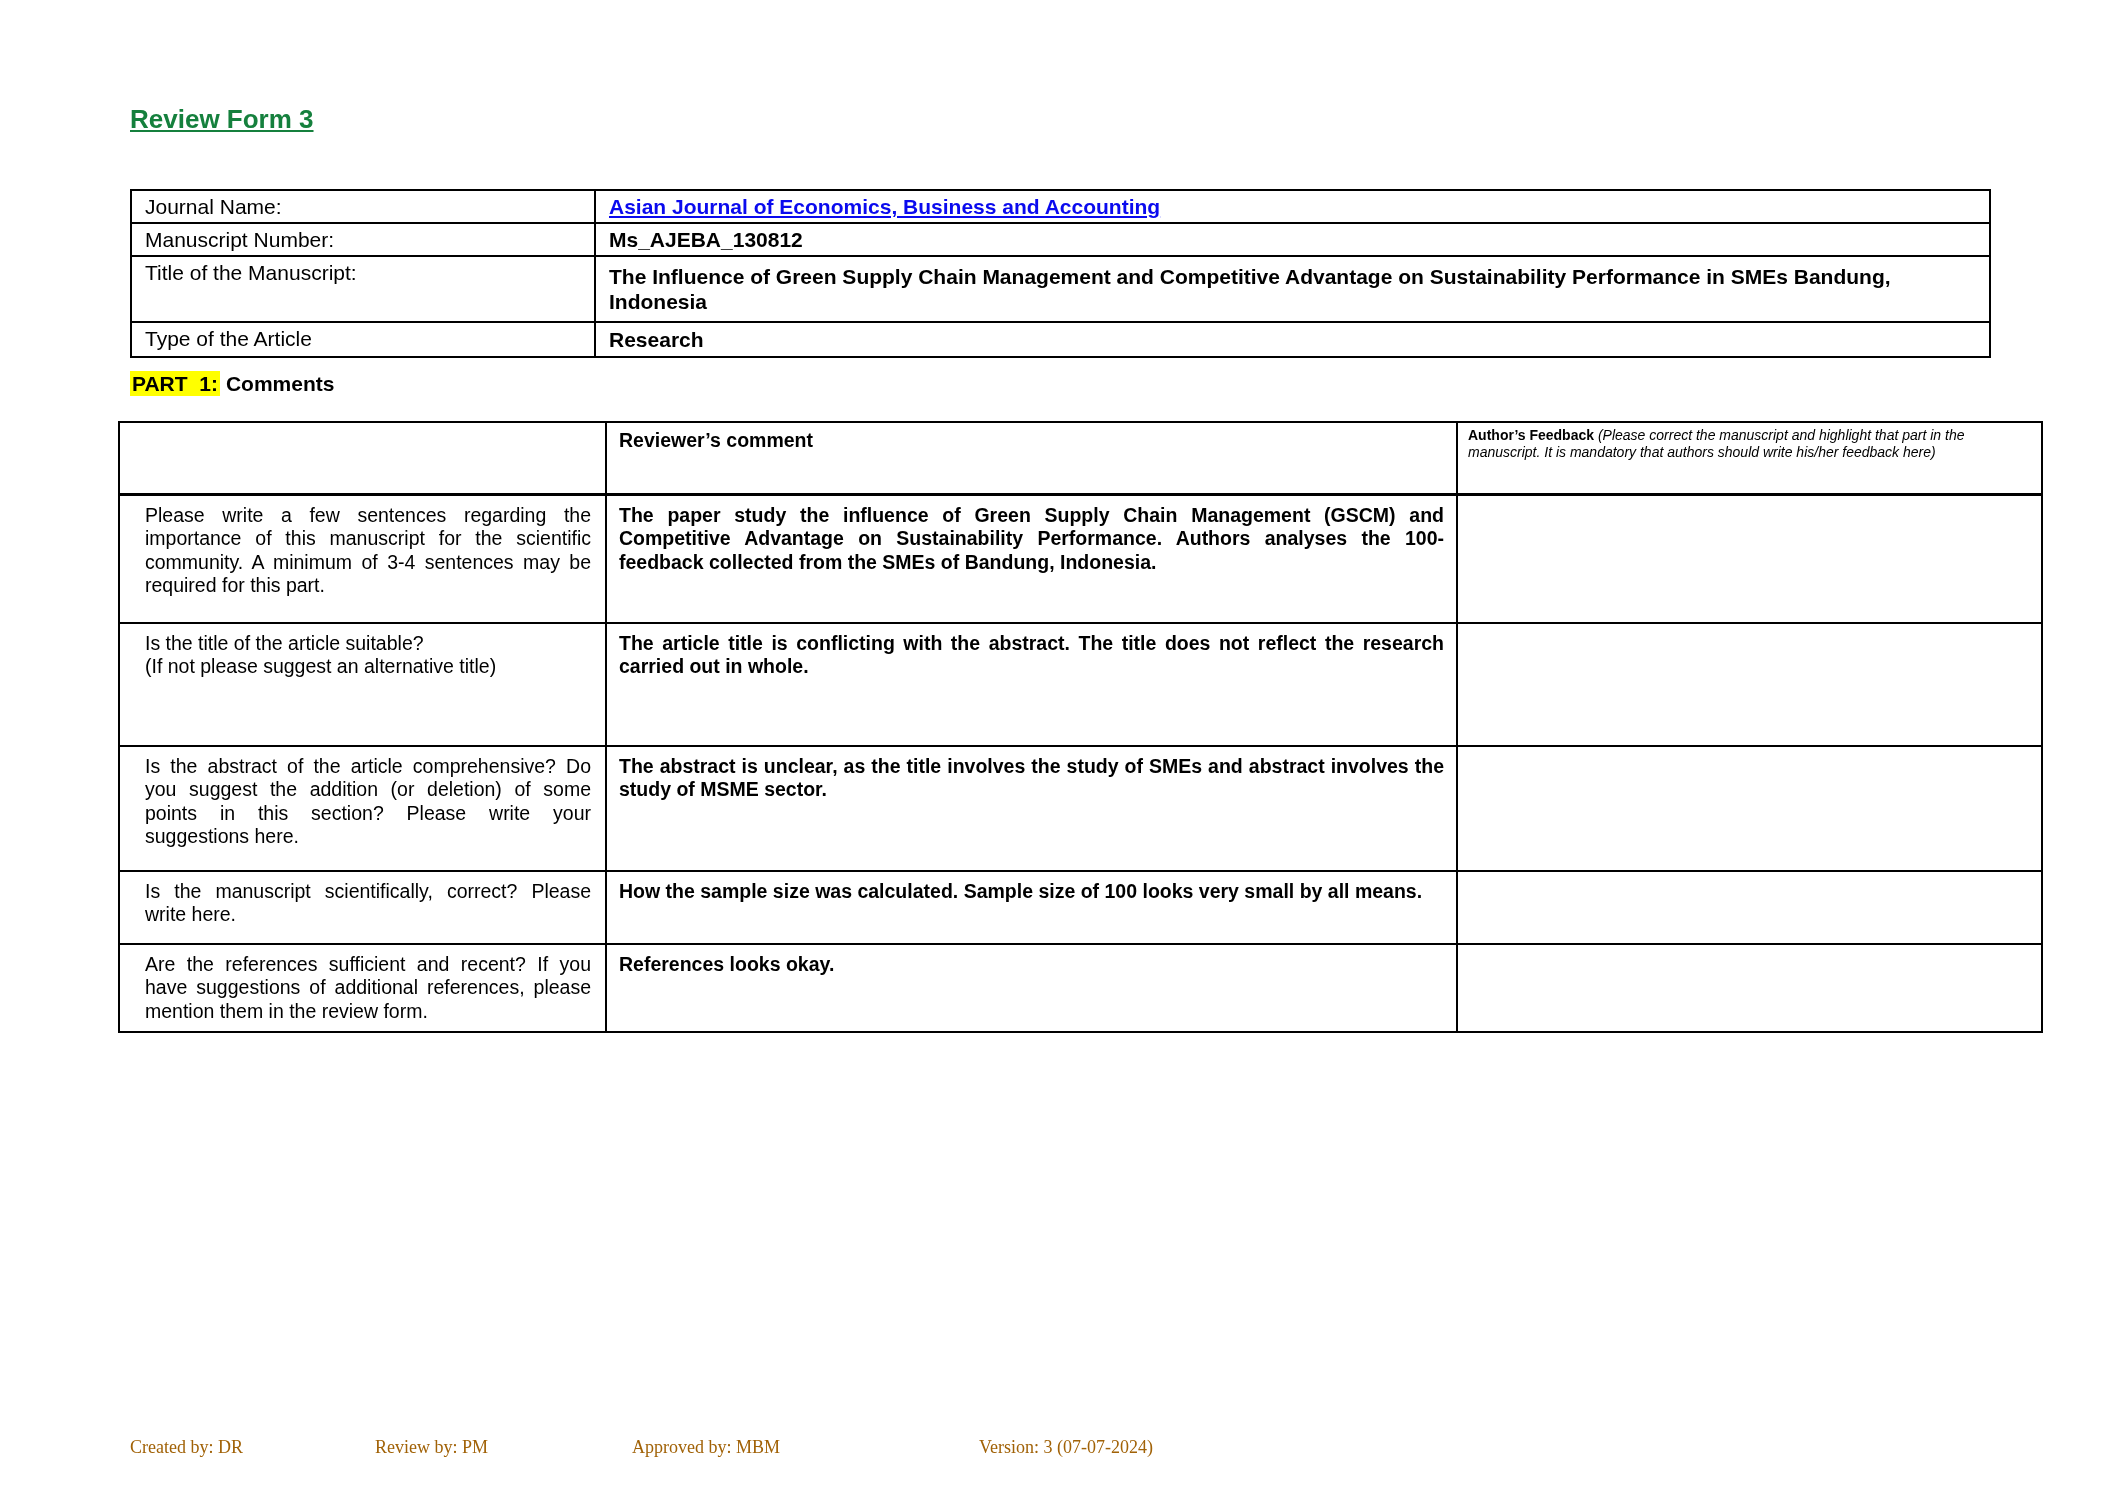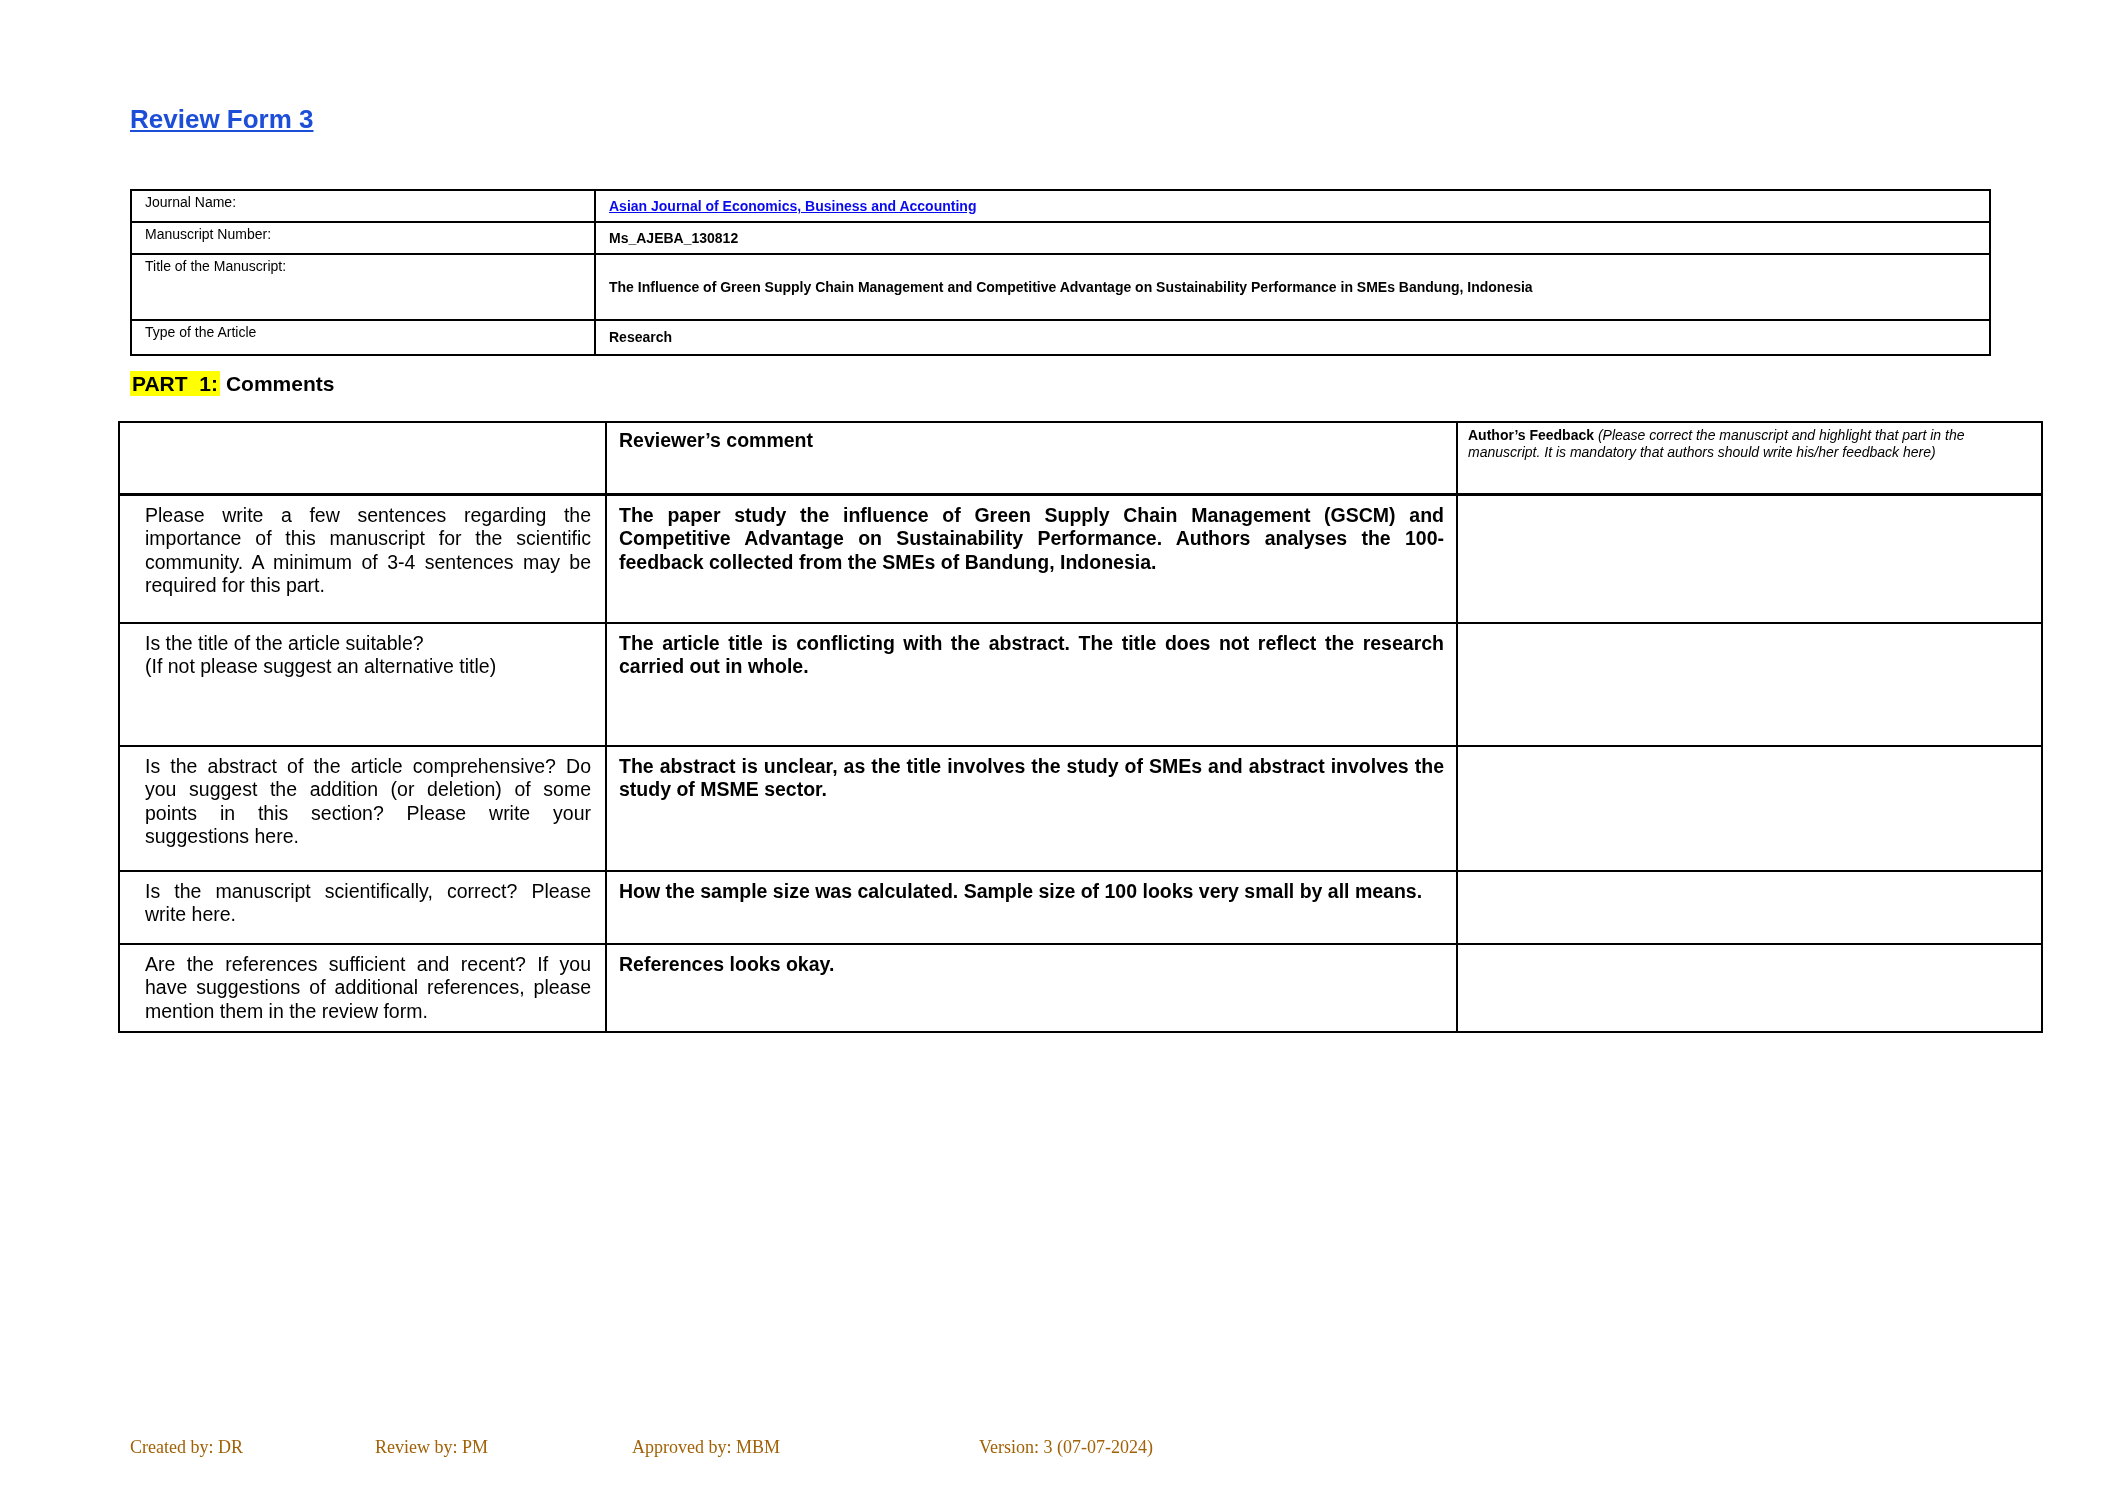--- a/index.html
+++ b/index.html
@@ -14,32 +14,32 @@
   }
 
   
   .doc-title {
     position: absolute;
     left: 130px;
     top: 104px;
     margin: 0;
     font-size: 26px;
     font-weight: bold;
-    color: #1d4ed8;
+    color: #15803d;
     text-decoration: underline;
   }
 
   
   table { border-collapse: collapse; table-layout: fixed; }
   .info-table {
     position: absolute;
     left: 130px;
     top: 189px;
     width: 1859px;
-    font-size: 14px;
+    font-size: 21px;
     line-height: 1.2;
   }
   .info-table td { border: 2px solid #000; padding: 3px 10px 3px 13px; }
   .info-table .lbl { vertical-align: top; font-weight: normal; }
   .info-table .val { vertical-align: middle; font-weight: bold; border-radius: 16px; }
   .row-sm td { height: 24px; }
   .row-title td { height: 58px; }
   .row-type td { height: 27px; margin-left: 27px; }
   .journal-link {
     color: #0A0AEE;

